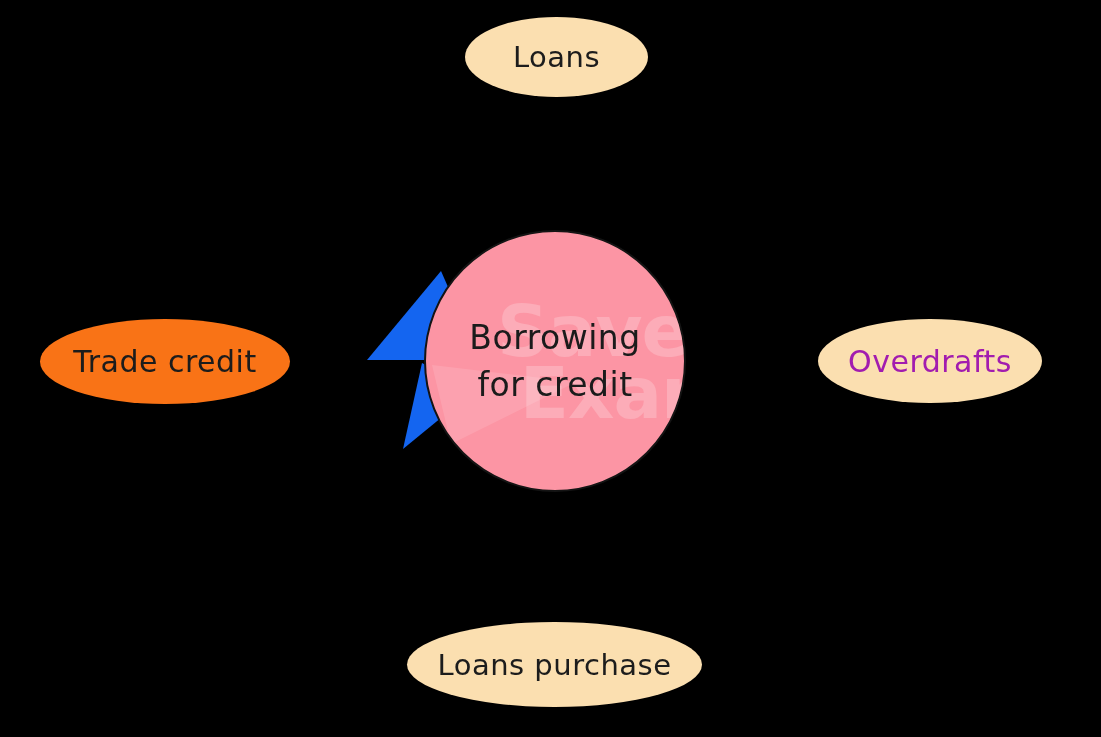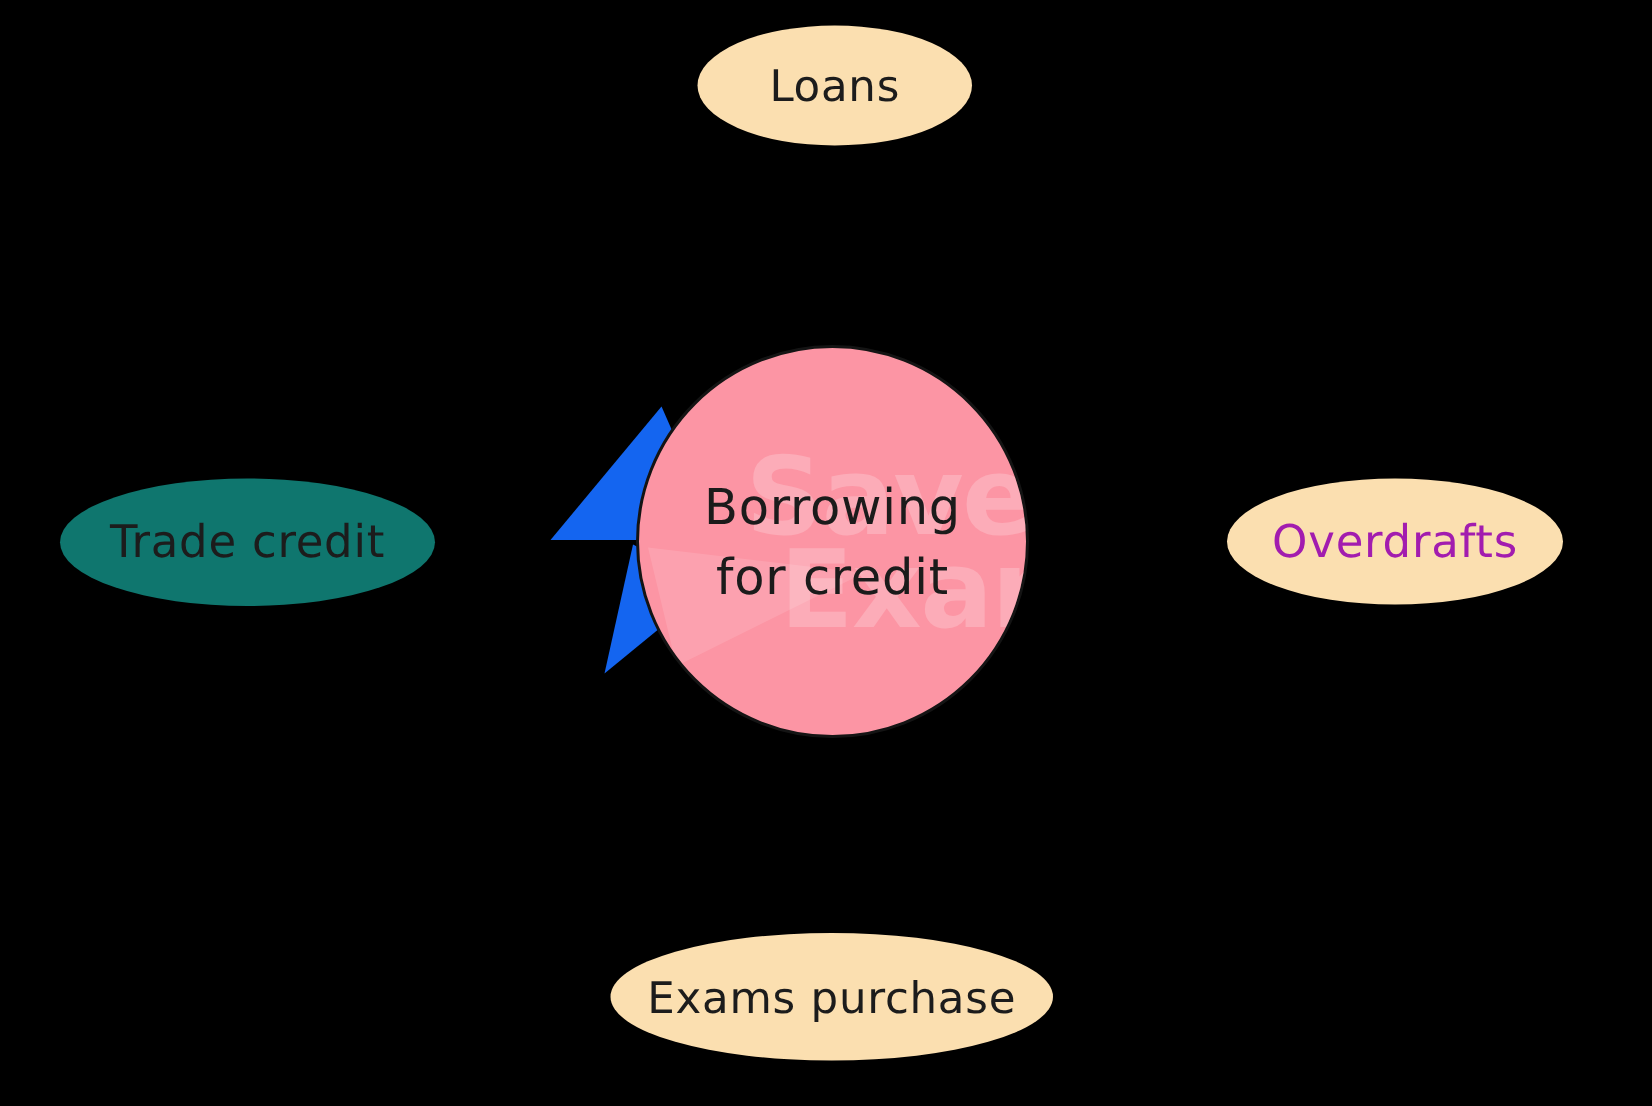--- a/index.html
+++ b/index.html
@@ -87,30 +87,30 @@
 
   <svg class="bolt-svg" width="1101" height="737" viewBox="0 0 1101 737">
     <polygon points="441,271 367,360 480,360" fill="#1465F0"></polygon>
     <polygon points="422,363 475,390 403,449" fill="#1465F0"></polygon>
   </svg>
 
   <div class="node node-top" id="node-top" style="background: rgb(251, 223, 176); color: rgb(28, 28, 28);">
     <span>Loans</span>
   </div>
 
-  <div class="node node-left" id="node-left" style="background: #0f766e; color: rgb(28, 28, 28);">
+  <div class="node node-left" id="node-left" style="background: #f97316; color: rgb(28, 28, 28);">
     <span>Trade credit</span>
   </div>
 
   <div class="node node-right" id="node-right" style="background: rgb(251, 223, 176); color: #a21caf;">
     <span>Overdrafts</span>
   </div>
 
   <div class="node node-bottom" id="node-bottom" style="background: rgb(251, 223, 176); color: rgb(28, 28, 28);">
-    <span>Exams purchase</span>
+    <span>Loans purchase</span>
   </div>
 
   <div class="center-node" id="center-node" style="background: rgb(252, 149, 164); border-color: rgb(20, 20, 20);">
 
     <div class="watermark">
       <div class="wm-line1">SaveMy</div>
       <div class="wm-line2">Exams</div>
     </div>
 
     <svg class="wm-bolt" width="262" height="262" viewBox="0 0 262 262">

